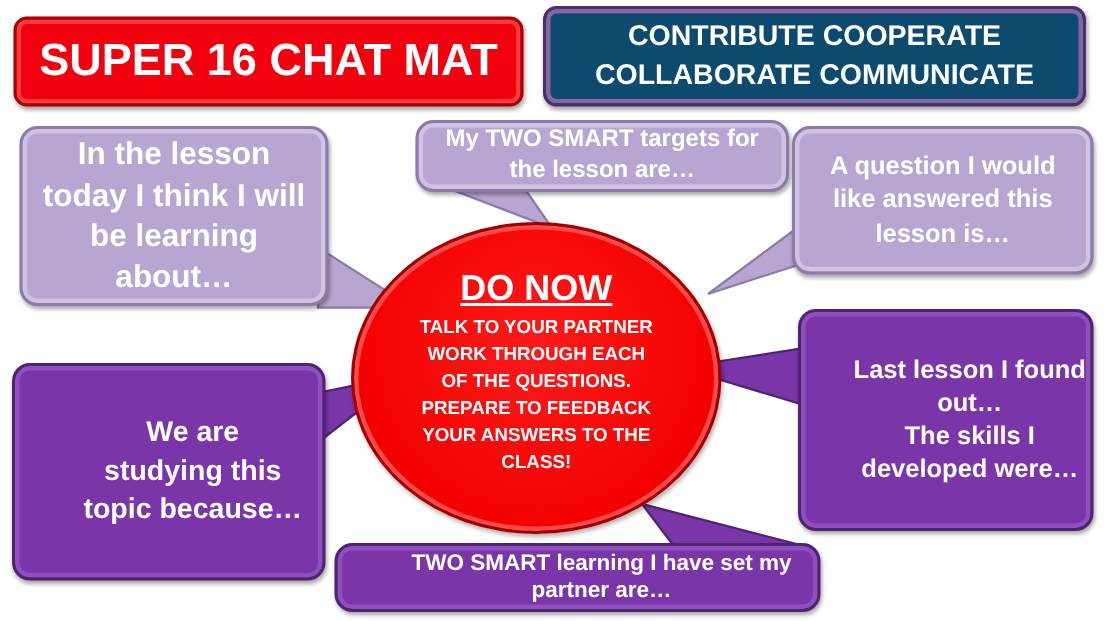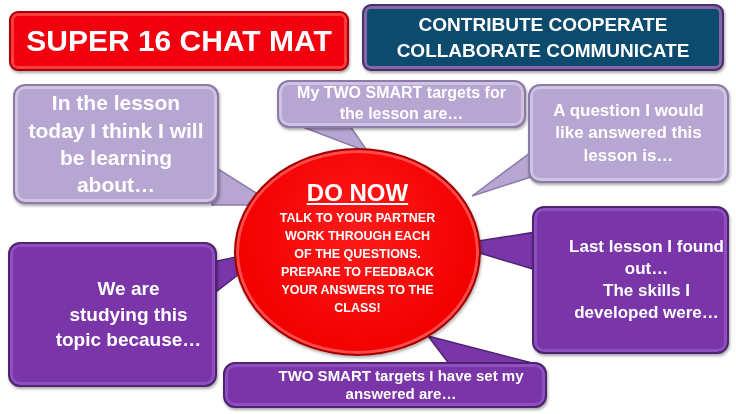--- a/index.html
+++ b/index.html
@@ -111,21 +111,21 @@
 </div>
 
 <div class="box violet b-last">
   <span>Last lesson I found
 out…
 The skills I
 developed were…</span>
 </div>
 
 <div class="box violet b-partner">
-  <span>TWO SMART targets I have set my answered are…</span>
+  <span>TWO SMART learning I have set my partner are…</span>
 </div>
 
 <div class="abs ellipse">
   <div class="do-now">DO NOW</div>
   <div class="do-now-body">TALK TO YOUR PARTNER
 WORK THROUGH EACH
 OF THE QUESTIONS.
 PREPARE TO FEEDBACK
 YOUR ANSWERS TO THE
 CLASS!</div>

